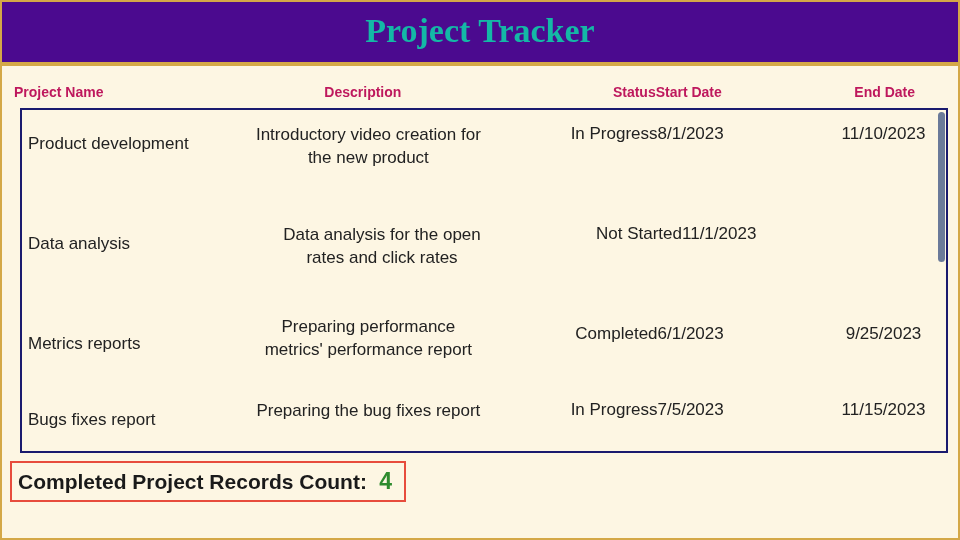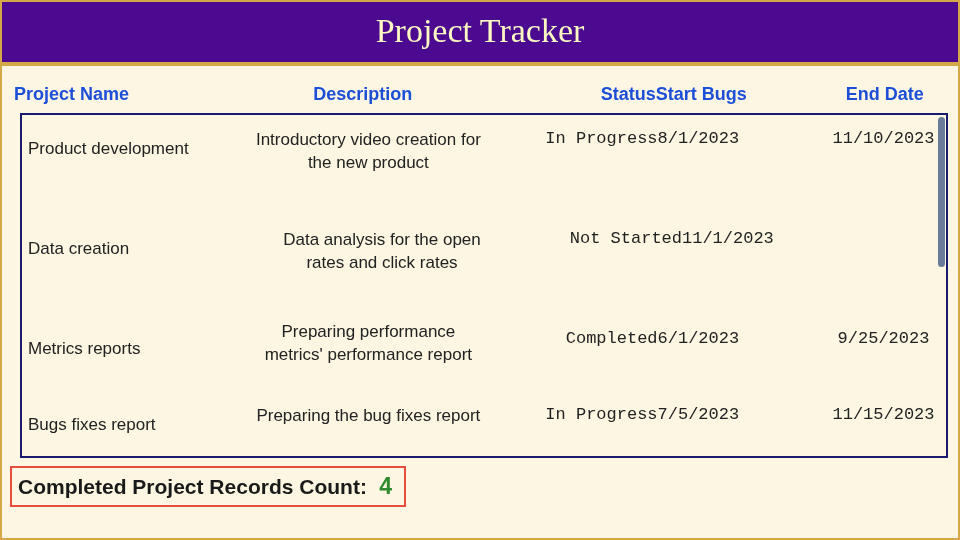--- a/index.html
+++ b/index.html
@@ -15,36 +15,36 @@
       overflow: hidden;
       border: 2px solid #d4a847;
     }
     .header {
       background: #4b0a8f;
       border-bottom: 4px solid #d4a847;
       text-align: center;
       padding: 10px 0 12px 0;
     }
     .header h1 {
-      color: #fef9c3;
+      color: #14b8a6;
       font-family: Georgia, "Times New Roman", serif;
-      font-weight: normal;
+      font-weight: bold;
       font-size: 34px;
     }
     .table-container {
       padding: 10px 10px 0 10px;
     }
     .col-headers {
       display: flex;
       padding: 8px 0 8px 0;
     }
     .col-headers div {
       font-weight: bold;
-      font-size: 18px;
-      color: #1d4ed8;
+      font-size: 14px;
+      color: #be185d;
     }
     .col1 { width: 240px; padding-left: 2px; }
     .col2 { width: 260px; padding-right: 20px; text-align: center; }
     .col3 { width: 160px; text-align: right; }
     .col4 { width: 170px; }
     .col5 { width: 130px; text-align: center; }
     .data-area {
       border: 2px solid #1a1a6e;
       height: 345px;
       overflow-y: auto;
@@ -55,21 +55,21 @@
       display: flex;
       align-items: flex-start;
       padding: 14px 0 40px 0;
       font-size: 17px;
       color: #222;
     }
     .data-row .col1 { padding-left: 6px; padding-top: 10px; }
     .data-row .col2 { line-height: 1.35; }
     .data-row .col3,
     .data-row .col4,
-    .data-row .col5 { padding-top: 0px; font-family: Liberation Mono, monospace; }
+    .data-row .col5 { padding-top: 0px; }
     .data-row.r3 .col2 {
       position: relative;
       top: -8px;
       height: 42px;
       overflow: hidden;
     }
     .data-row.r3 { padding-bottom: 20px; }
     .scrollbar-track {
       position: absolute;
       right: 0;
@@ -112,34 +112,34 @@
 
 <div class="header">
   <h1>Project Tracker</h1>
 </div>
 
 <div class="table-container">
   <div class="col-headers">
     <div class="col1">Project Name</div>
     <div class="col2">Description</div>
     <div class="col3">Status</div>
-    <div class="col4">Start Bugs</div>
+    <div class="col4">Start Date</div>
     <div class="col5">End Date</div>
   </div>
 
   <div class="data-area">
     <div class="data-row">
       <div class="col1">Product development</div>
       <div class="col2">Introductory video creation for the new product</div>
       <div class="col3">In Progress</div>
       <div class="col4">8/1/2023</div>
       <div class="col5">11/10/2023</div>
     </div>
     <div class="data-row">
-      <div class="col1">Data creation</div>
+      <div class="col1">Data analysis</div>
       <div class="col2">Data analysis for the open rates and click rates</div>
       <div class="col3">Not Started</div>
       <div class="col4">11/1/2023</div>
     </div>
     <div class="data-row r3">
       <div class="col1">Metrics reports</div>
       <div class="col2">Preparing performance metrics' performance report</div>
       <div class="col3">Completed</div>
       <div class="col4">6/1/2023</div>
       <div class="col5">9/25/2023</div>

